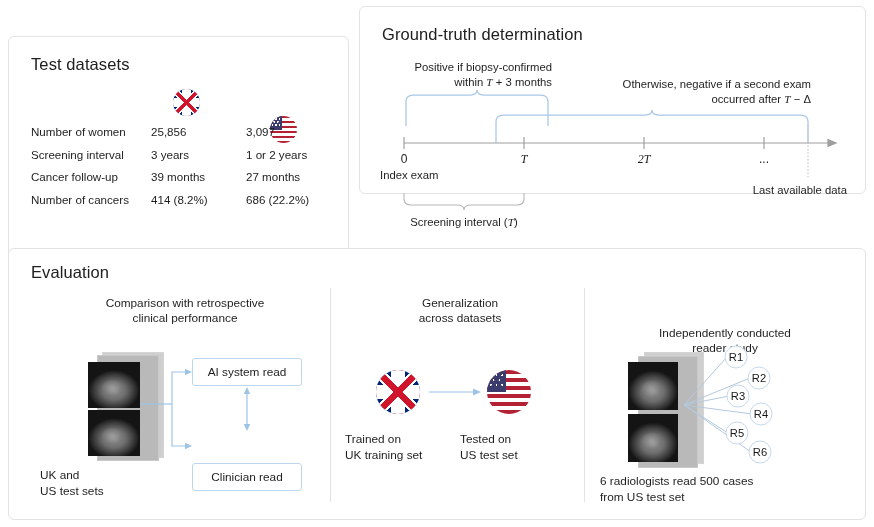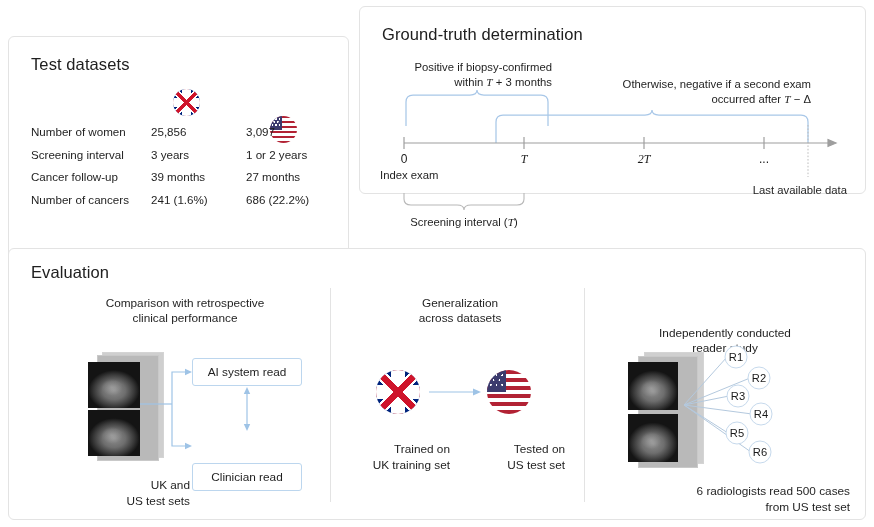--- a/index.html
+++ b/index.html
@@ -122,26 +122,25 @@
     line-height:15px;
     color:#1e1e1e;
     white-space:pre-line;
   }
   #evt-1{left:60px; top:296px; width:250px;}
   #evt-2{left:350px;top:296px; width:220px;}
   #evt-3{left:600px;top:296px; width:250px;margin-top:30px;}
 
   .eval-caption{
     position:absolute;
-    text-align:right;
+    text-align:left;
     font-size:11.8px;
     line-height:15.5px;
     color:#1e1e1e;
     white-space:pre-line;
-    margin-top:10px;
   }
   #evc-1{left:40px; top:468px; width:150px;}
   #evc-2{left:345px;top:432px; width:105px;}
   #evc-3{left:460px;top:432px; width:105px;}
   #evc-4{left:600px;top:474px; width:250px;}
 
   .divider{
     position:absolute;
     width:1px;background:#e3e3e3;
   }
@@ -207,21 +206,21 @@
         <td class="ds-uk">3 years</td>
         <td class="ds-us">1 or 2 years</td>
       </tr>
       <tr>
         <td class="ds-lab">Cancer follow-up</td>
         <td class="ds-uk">39 months</td>
         <td class="ds-us">27 months</td>
       </tr>
       <tr>
         <td class="ds-lab">Number of cancers</td>
-        <td class="ds-uk">241 (1.6%)</td>
+        <td class="ds-uk">414 (8.2%)</td>
         <td class="ds-us">686 (22.2%)</td>
       </tr>
     </tbody>
   </table>
 </div>
 
 <div class="card" id="card-truth">
   <div class="card-title" id="t-truth">Ground-truth determination</div>
 
   <svg id="timeline-svg" viewBox="0 0 507 232">

